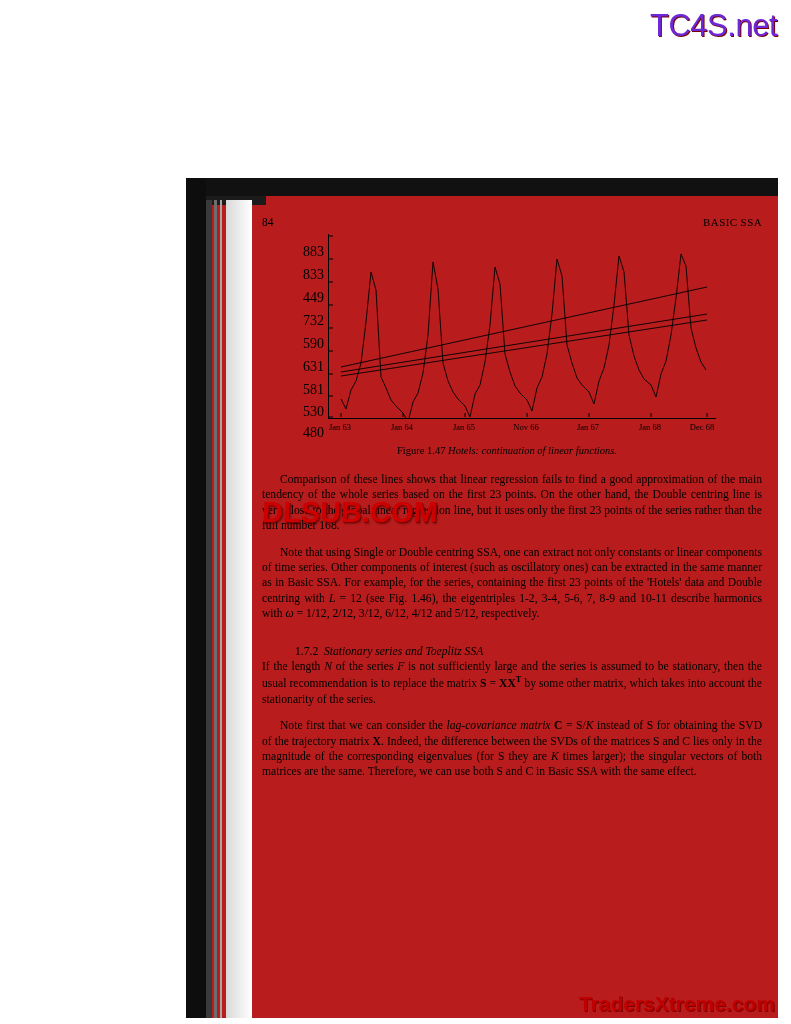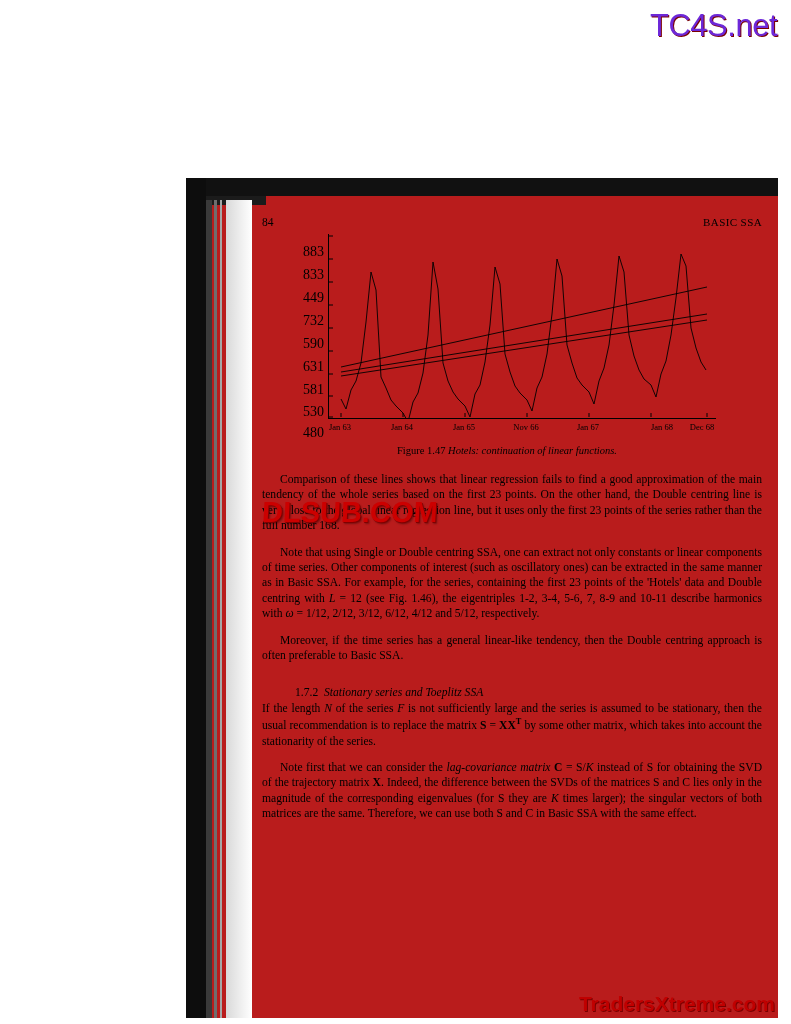--- a/index.html
+++ b/index.html
@@ -294,38 +294,37 @@
             <line x1="12" y1="142" x2="378" y2="86" stroke="#000" stroke-width="0.9"></line>
           </svg>
         </div>
 
         <div class="xlabels">
           <span style="left:12px">Jan 63</span>
           <span style="left:74px">Jan 64</span>
           <span style="left:136px">Jan 65</span>
           <span style="left:198px">Nov 66</span>
           <span style="left:260px">Jan 67</span>
-          <span style="left:334px">Jan 68</span>
+          <span style="left:322px">Jan 68</span>
           <span style="left:374px">Dec 68</span>
         </div>
       </div>
 
       <div class="figcaption">
         <span class="num">Figure 1.47</span>
         <span>Hotels: continuation of linear functions.</span>
       </div>
     </div>
 
     <div class="body">
 
       <p>Comparison of these lines shows that linear regression fails to find a good approximation of the main tendency of the whole series based on the first 23 points. On the other hand, the Double centring line is very close to the global linear regression line, but it uses only the first 23 points of the series rather than the full number 168.</p>
 
       <p><span>Note that using Single or Double centring SSA, one can extract not only constants or linear components of time series. Other components of interest (such as oscillatory ones) can be extracted in the same manner as in Basic SSA. For example, for the series, containing the first 23 points of the 'Hotels' data and Double centring with </span><span class="math">L</span><span> = 12 (see Fig. 1.46), the eigentriples 1-2, 3-4, 5-6, 7, 8-9 and 10-11 describe harmonics with </span><span class="math">ω</span><span> = 1/12, 2/12, 3/12, 6/12, 4/12 and 5/12, respectively.</span></p>
 
-      <p>Moreover, if the time series has a general linear-like tendency, then the Double centring approach is often preferable to Basic SSA.</p>
 
       <div class="sec">
         <span class="secnum">1.7.2</span>
         &nbsp;<span class="sectitle">Stationary series and Toeplitz SSA</span>
       </div>
 
       <p class="afterhead" style="text-indent:0"><span>If the length </span><span class="math">N</span><span> of the series </span><span class="math">F</span><span> is not sufficiently large and the series is assumed to be stationary, then the usual recommendation is to replace the matrix </span><span class="bold">S</span><span> = </span><span class="bold">XX</span><span class="bold sup">T</span><span> by some other matrix, which takes into account the stationarity of the series.</span></p>
 
       <p><span>Note first that we can consider the </span><span class="math">lag-covariance matrix</span><span class="bold"> C</span><span> = S</span><span>/</span><span class="math">K</span><span> instead of S for obtaining the SVD of the trajectory matrix </span><span class="bold">X</span><span>. Indeed, the difference between the SVDs of the matrices S and C lies only in the magnitude of the corresponding eigenvalues (for S they are </span><span class="math">K</span><span> times larger); the singular vectors of both matrices are the same. Therefore, we can use both S and C in Basic SSA with the same effect.</span></p>
 

